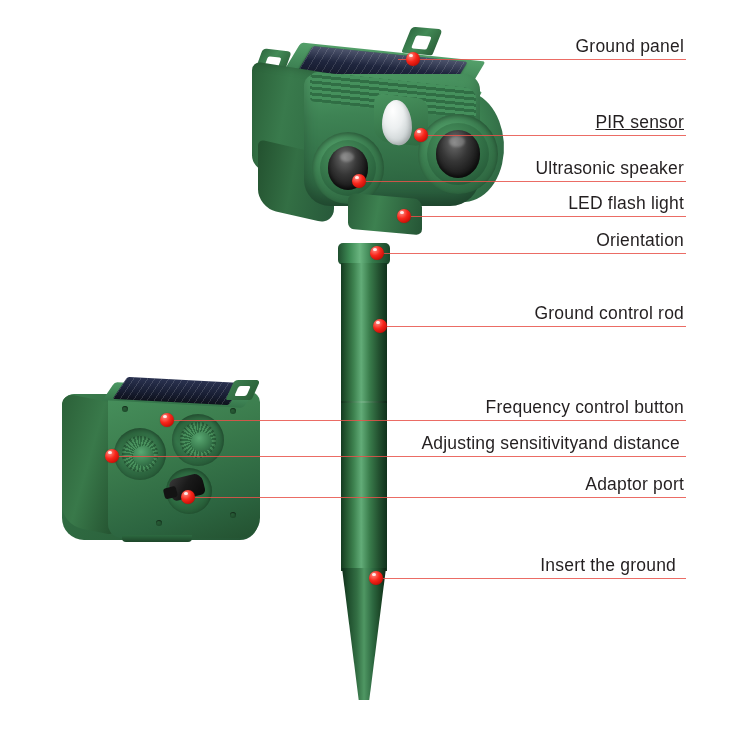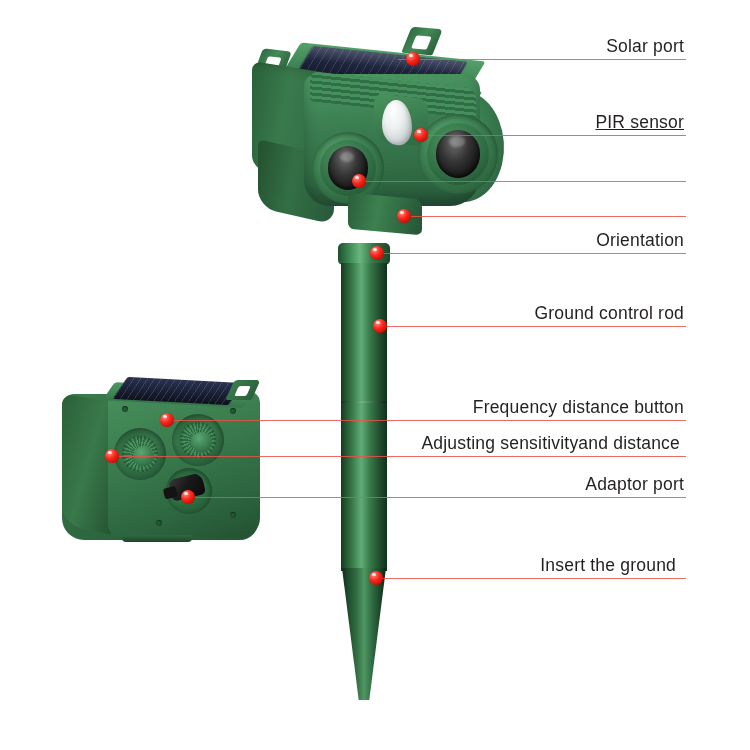--- a/index.html
+++ b/index.html
@@ -401,33 +401,39 @@
   <div class="dot" style="left:352px;top:174px;width:14px;height:14px;"></div>
   <div class="dot" style="left:397px;top:209px;width:14px;height:14px;"></div>
   <div class="dot" style="left:370px;top:246px;width:14px;height:14px;"></div>
   <div class="dot" style="left:373px;top:319px;width:14px;height:14px;"></div>
   <div class="dot" style="left:160px;top:413px;width:14px;height:14px;"></div>
   <div class="dot" style="left:105px;top:449px;width:14px;height:14px;"></div>
   <div class="dot" style="left:181px;top:490px;width:14px;height:14px;"></div>
   <div class="dot" style="left:369px;top:571px;width:14px;height:14px;"></div>
 
   <div class="callout" style="right:64px;top:38px;">
-    <span class="txt">Solar port</span>
+    <span class="txt">Ground panel</span>
   </div>
   <div class="callout" style="right:64px;top:114px;text-decoration:underline;">
     <span class="txt">PIR sensor</span>
   </div>
+  <div class="callout" style="right:64px;top:160px;">
+    <span class="txt">Ultrasonic speaker</span>
+  </div>
+  <div class="callout" style="right:64px;top:195px;">
+    <span class="txt">LED flash light</span>
+  </div>
   <div class="callout" style="right:64px;top:232px;text-align:center;">
     <span class="txt">Orientation</span>
   </div>
   <div class="callout" style="right:64px;top:305px;">
     <span class="txt">Ground control rod</span>
   </div>
   <div class="callout" style="right:64px;top:399px;">
-    <span class="txt">Frequency distance button</span>
+    <span class="txt">Frequency control button</span>
   </div>
   <div class="callout" style="right:68px;top:435px;">
     <span class="txt">Adjusting sensitivityand distance</span>
   </div>
   <div class="callout" style="right:64px;top:476px;">
     <span class="txt">Adaptor port</span>
   </div>
   <div class="callout" style="right:72px;top:557px;">
     <span class="txt">Insert the ground</span>
   </div>

